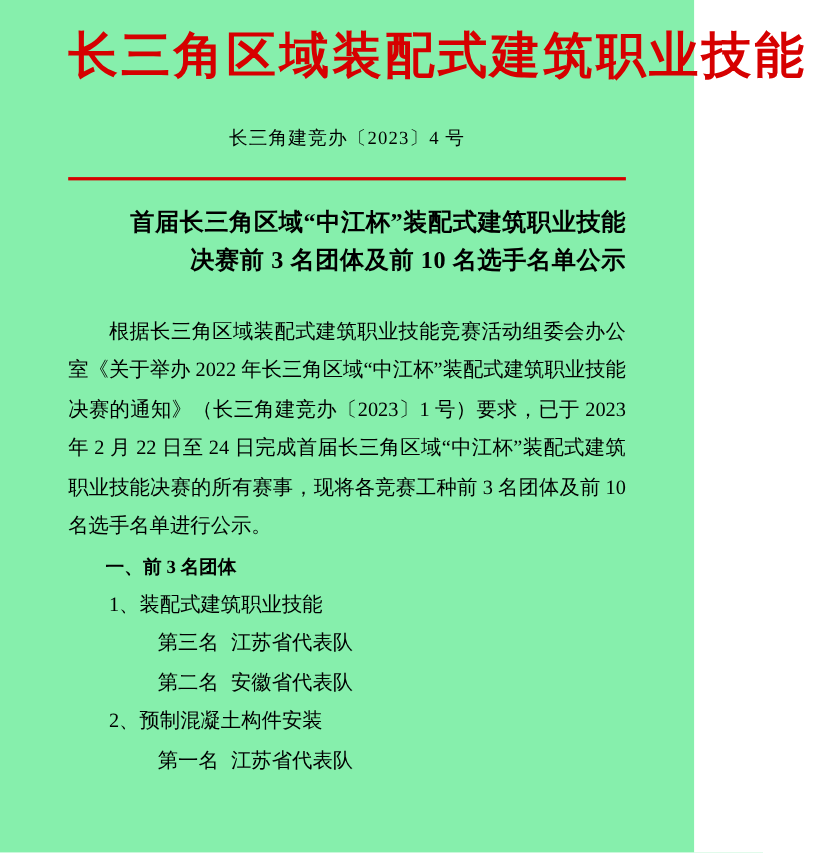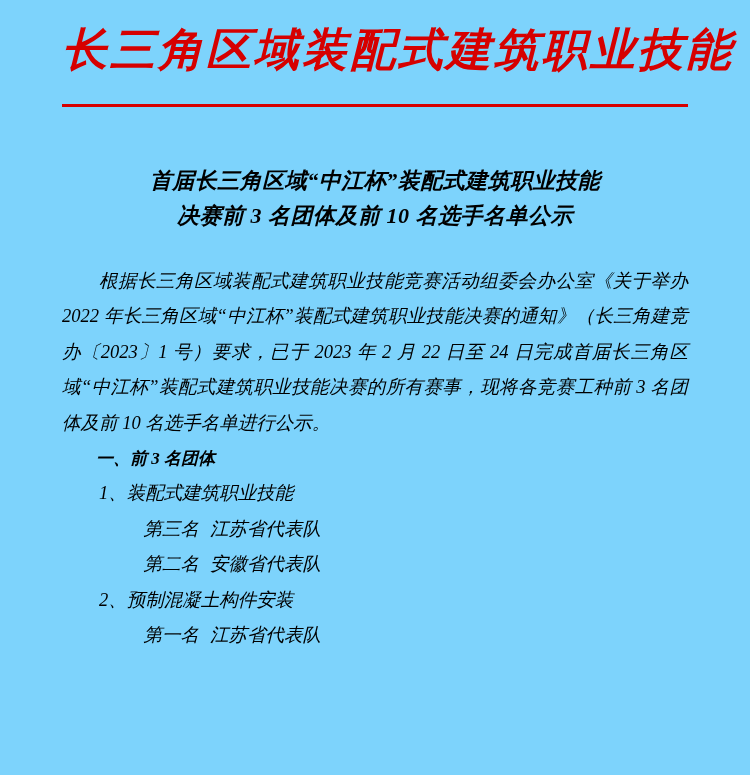--- a/index.html
+++ b/index.html
@@ -9,26 +9,25 @@
   }
   body {
     width: 750px;
     height: 775px;
     overflow: hidden;
     font-family: "Liberation Serif", "DejaVu Serif", serif;
     color: #000000;
   }
   .page {
     position: relative;
-    width: 750px;
+    width: 631px;
     height: 775px;
-    background: #7dd3fc;
+    background: #86efac;
     box-sizing: border-box;
     padding: 0 62px;
-    font-style: italic;
   }
   
   .masthead {
     padding-top: 22px;
     text-align: center;
   }
   .masthead-line {
     color: #d60000;
     font-family: "Liberation Serif", "DejaVu Serif", serif;
     font-weight: 700;
@@ -45,22 +44,22 @@
     color: #000;
   }
   .red-rule {
     margin-top: 24px;
     height: 3px;
     background: #d60000;
     width: 100%;
   }
   
   .doc-title {
-    margin-top: 56px;
-    text-align: center;
+    margin-top: 20px;
+    text-align: right;
     font-size: 22px;
     font-weight: 700;
     line-height: 1.62;
     letter-spacing: 0.5px;
   }
   
   .body-text {
     margin-top: 30px;
     font-size: 18.5px;
     line-height: 1.92;
@@ -97,20 +96,21 @@
 </style>
 </head>
 <body>
 
 <div class="page">
 
   <div class="masthead">
     <div class="masthead-line">长三角区域装配式建筑职业技能</div>
   </div>
 
+  <div class="doc-number">长三角建竞办〔2023〕4 号</div>
 
   <div class="red-rule"></div>
 
   <div class="doc-title">
     <div>首届长三角区域“中江杯”装配式建筑职业技能</div>
     <div>决赛前 3 名团体及前 10 名选手名单公示</div>
   </div>
 
   <div class="body-text">
     <p class="para">根据长三角区域装配式建筑职业技能竞赛活动组委会办公室《关于举办 2022 年长三角区域“中江杯”装配式建筑职业技能决赛的通知》（长三角建竞办〔2023〕1 号）要求，已于 2023 年 2 月 22 日至 24 日完成首届长三角区域“中江杯”装配式建筑职业技能决赛的所有赛事，现将各竞赛工种前 3 名团体及前 10 名选手名单进行公示。</p>

